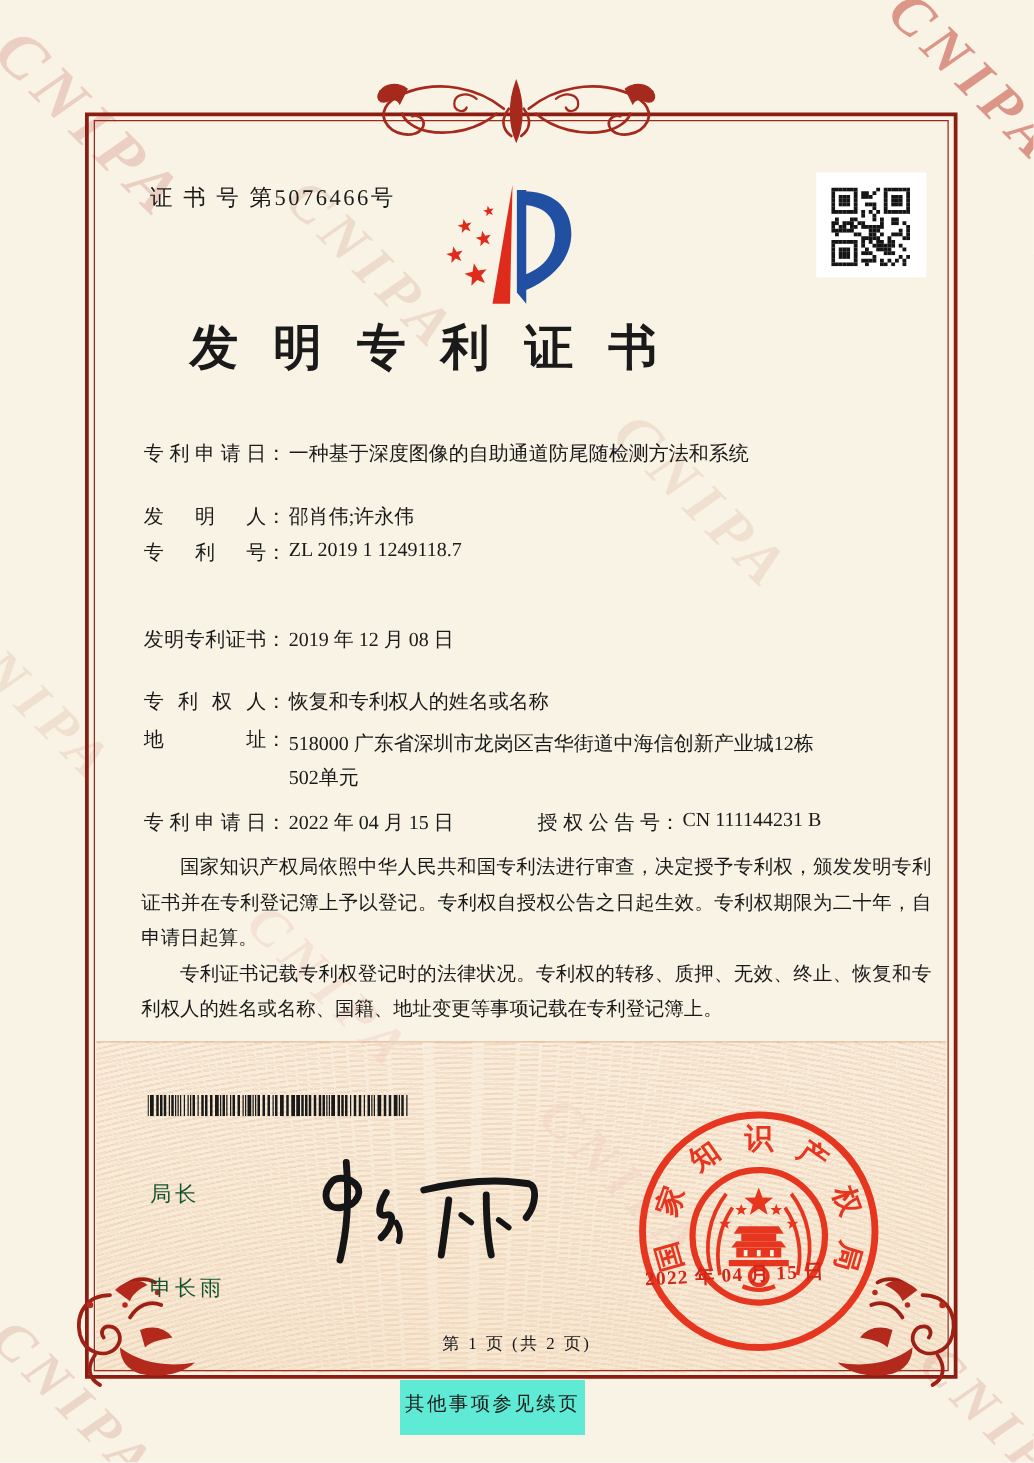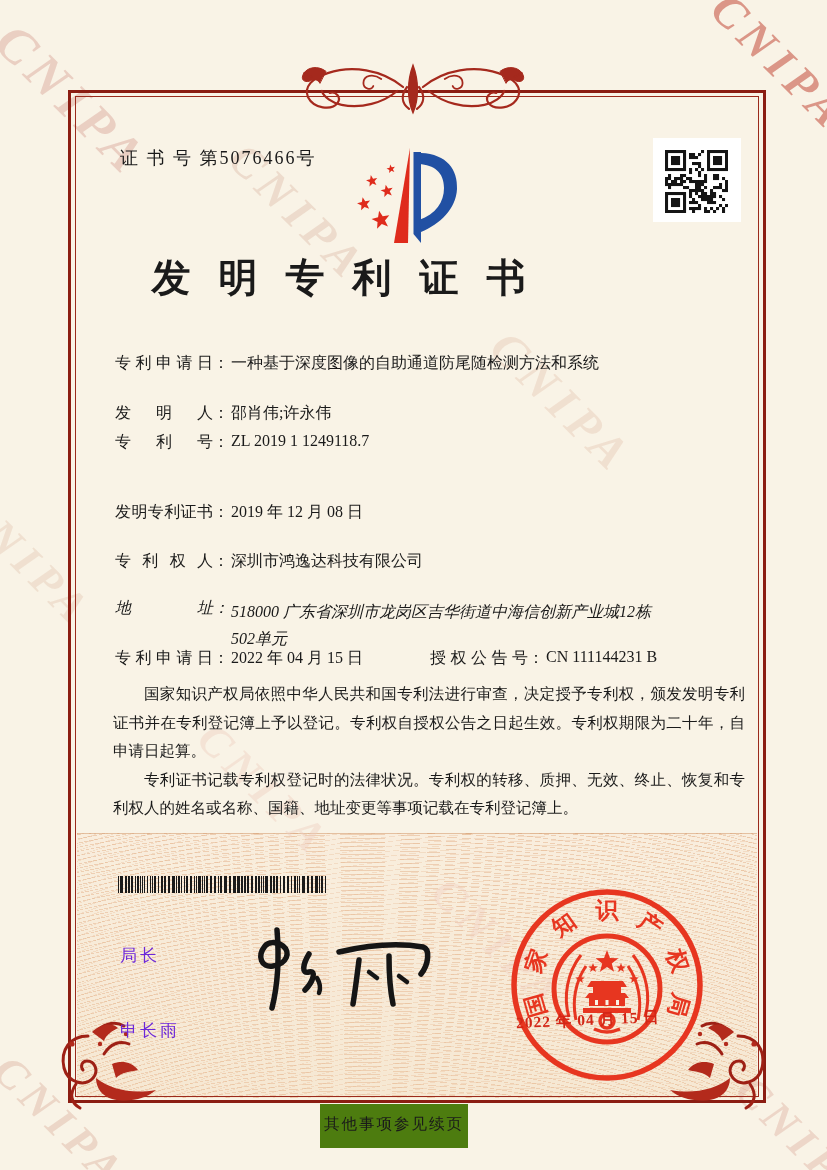--- a/index.html
+++ b/index.html
@@ -65,53 +65,53 @@
   .fields{position:absolute; left:115px; top:0; width:640px; z-index:4; font-size:16px;}
   .frow{position:absolute; left:0; white-space:nowrap;}
   .frow .lab{
     display:inline-block; width:98px; text-align:justify; text-align-last:justify;
     text-justify:inter-character; vertical-align:top;
   }
   .frow .col{display:inline-block; vertical-align:top;}
   .frow .val{display:inline-block; vertical-align:top; margin-left:2px;}
   .frow-name{top:353px;} .frow-inv{top:403px;} .frow-no{top:432px;}
   .frow-app{top:502px;} .frow-own{top:551px;}
-  .frow-addr{top:598px; white-space:normal;font-style:italic;}
+  .frow-addr{top:582px; white-space:normal;}
   .frow-addr .val{width:424px; line-height:27px; word-break:break-all;}
   .frow-grant{top:648px;}
   .grant2{position:absolute; left:315px; top:0; white-space:nowrap;}
   
   .body-text{
     position:absolute; left:113px; top:680px; width:632px; z-index:4;
     font-size:15.5px; line-height:28.5px; text-align:justify;
   }
   .body-text p{margin:0; text-indent:2em;}
   
   .barcode{position:absolute; left:118px; top:876px; z-index:4;}
   .signer{position:absolute; left:120px; z-index:4;
     font-family:Liberation Serif, serif;
-    font-size:17px; letter-spacing:3px; color:#6d28d9;}
+    font-size:17px; letter-spacing:3px; color:#14532d;}
   .signer-title{top:944px;} .signer-name{top:1019px;}
   .autograph{position:absolute; left:243px; top:920px; width:200px; height:95px; z-index:4;}
   .seal{position:absolute; left:504px; top:886px; width:206px; height:200px; z-index:5;}
   .seal-ring{position:absolute; left:0; top:0;}
   .seal-char{
     position:absolute; font-size:23px; font-weight:bold; color:var(--seal-red,#e73620);
     font-family:"Liberation Serif","DejaVu Serif",serif; transform-origin:center;
     width:26px; height:26px; line-height:26px; text-align:center; margin-left:-13px; margin-top:-13px;
   }
   .seal-date{
     position:absolute; left:516px; top:1010px; z-index:6; white-space:nowrap;
     font-size:15.5px; letter-spacing:1px; color:#d32616; transform:rotate(-2.5deg);
     font-weight:bold;
   }
   .page-info{position:absolute; left:0; top:1066px; width:827px; text-align:center;
     font-size:13.5px; letter-spacing:2px; z-index:4;}
   .note-box{
-    position:absolute; left:320px; top:1104px; width:148px; height:44px; background:#4d7c0f;
+    position:absolute; left:320px; top:1104px; width:148px; height:44px; background:#5eead4;
     z-index:4; text-align:center; line-height:40px; font-size:15.5px; letter-spacing:2px;
   }
 </style>
 </head>
 <body>
 
 <div class="page">
 
   <div class="wm wm1">CNIPA</div>
   <div class="wm wm2">CNIPA</div>
@@ -427,21 +427,21 @@
     <div class="frow frow-inv">
       <span class="lab">发明人</span><span class="col">：</span><span class="val">邵肖伟;许永伟</span>
     </div>
     <div class="frow frow-no">
       <span class="lab">专利号</span><span class="col">：</span><span class="val">ZL 2019 1 1249118.7</span>
     </div>
     <div class="frow frow-app">
       <span class="lab">发明专利证书</span><span class="col">：</span><span class="val">2019 年 12 月 08 日</span>
     </div>
     <div class="frow frow-own">
-      <span class="lab">专利权人</span><span class="col">：</span><span class="val">深圳市鸿逸达科技有限公司</span>
+      <span class="lab">专利权人</span><span class="col">：</span><span class="val">恢复和专利权人的姓名或名称</span>
     </div>
     <div class="frow frow-addr">
       <span class="lab">地址</span><span class="col">：</span><span class="val">518000 广东省深圳市龙岗区吉华街道中海信创新产业城12栋502单元</span>
     </div>
     <div class="frow frow-grant">
       <span class="lab">专利申请日</span><span class="col">：</span><span class="val">2022 年 04 月 15 日</span>
       <span class="grant2">
         <span class="lab">授权公告号</span><span class="col">：</span><span class="val">CN 111144231 B</span>
       </span>
     </div>
@@ -576,14 +576,15 @@
         <div class="seal-char" style="left: 33.173px; top: 74.5013px; transform: rotate(-70.6667deg);">家</div>
         <div class="seal-char" style="left: 60.2034px; top: 38.6307px; transform: rotate(-35.3333deg);">知</div>
         <div class="seal-char" style="left: 103px; top: 25px; transform: rotate(0deg);">识</div>
         <div class="seal-char" style="left: 145.797px; top: 38.6307px; transform: rotate(35.3333deg);">产</div>
         <div class="seal-char" style="left: 172.827px; top: 74.5013px; transform: rotate(70.6667deg);">权</div>
         <div class="seal-char" style="left: 174.133px; top: 119.397px; transform: rotate(106deg);">局</div>
       </div>
   </div>
   <div class="seal-date">2022 年 04 月 15 日</div>
 
+  <div class="page-info">第 1 页 (共 2 页)</div>
   <div class="note-box">其他事项参见续页</div>
 </div>
 
 </body></html>

